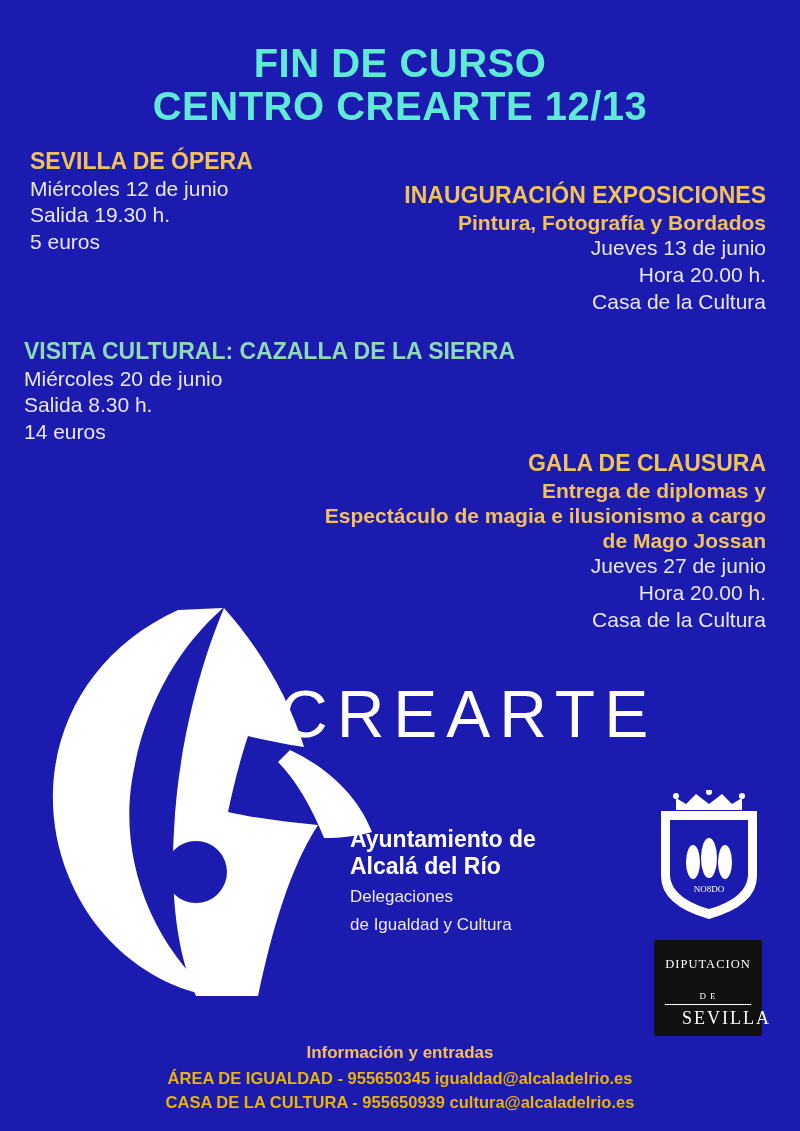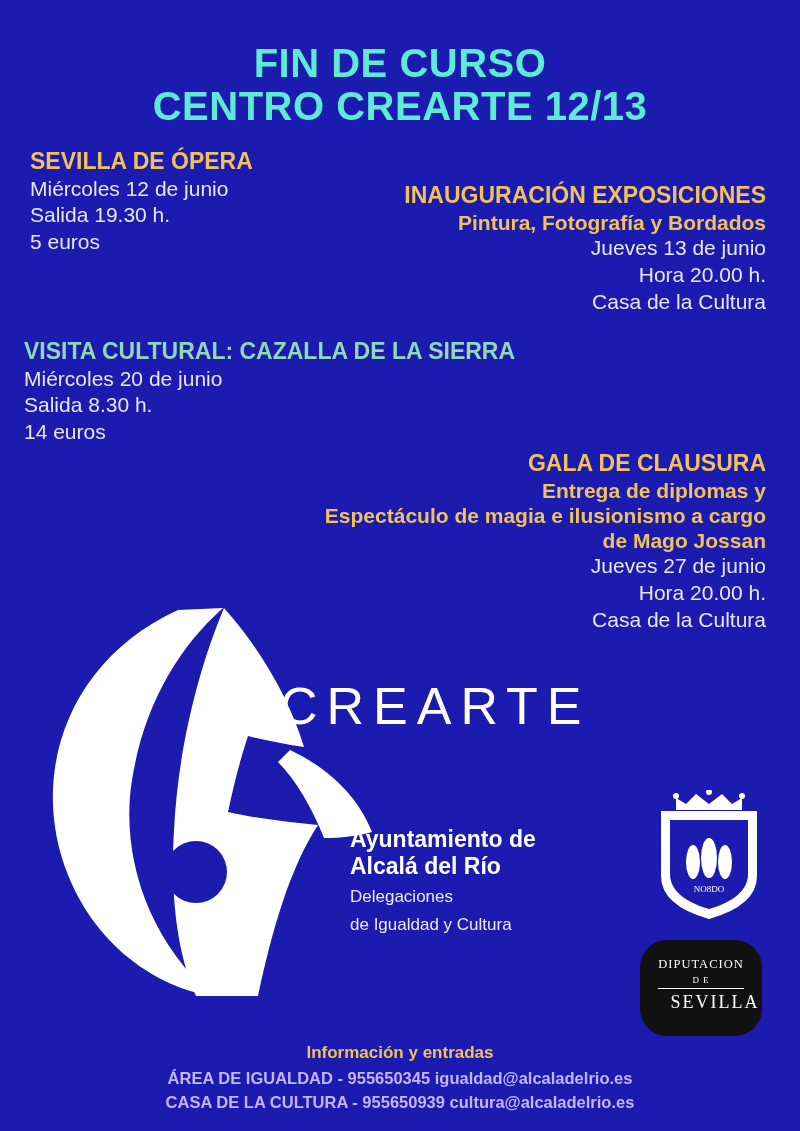--- a/index.html
+++ b/index.html
@@ -74,21 +74,21 @@
     left: 28px;
     top: 600px;
     width: 620px;
     height: 400px;
   }
   .logo-svg { display: block; }
   .brand-word {
     position: absolute;
     left: 252px;
     top: 76px;
-    font-size: 52px;
+    font-size: 66px;
     letter-spacing: 9px;
     color: #ffffff;
     font-weight: normal;
     font-family: "Liberation Sans", sans-serif;
   }
 
   
   .ayto {
     position: absolute;
     right: 160px;
@@ -114,51 +114,50 @@
     right: 38px;
     top: 790px;
     width: 106px;
     height: 130px;
   }
 
   .dip {
     position: absolute;
     right: 38px;
     top: 940px;
-    width: 122px;
+    width: 108px;
     height: 96px;
     background: #111111;
     color: #ffffff;
     text-align: center;
     font-family: "Liberation Serif", serif;
-    border-radius: 27px;
   }
   .dip .d1 { font-size: 12.5px; letter-spacing: 1px; margin-top: 17px; }
-  .dip .d2 { font-size: 9px; letter-spacing: 1px; margin-top: 3px; }
+  .dip .d2 { font-size: 9px; letter-spacing: 1px; margin-top: 19px; }
   .dip .rule { width: 86px; height: 1px; background:#fff; margin: 3px auto; }
   .dip .d3 { font-size: 18px; letter-spacing: 2px; margin-top: 3px; padding-left: 28px; }
 
   
   .footer {
     position: absolute;
     left: 0;
     bottom: 16px;
     width: 100%;
     text-align: center;
   }
   .footer .info {
     font-size: 17px;
     font-weight: bold;
     color: #f2c15a;
     margin-bottom: 4px;
   }
   .footer .line {
     font-size: 16.5px;
     font-weight: bold;
-    color: #c4b5fd;
+    color: #eab308;
     line-height: 1.45;
   }
 </style>
 </head>
 <body>
 
 <div class="poster">
 
   <div class="title-block">
     <div class="title-line">FIN DE CURSO</div>

